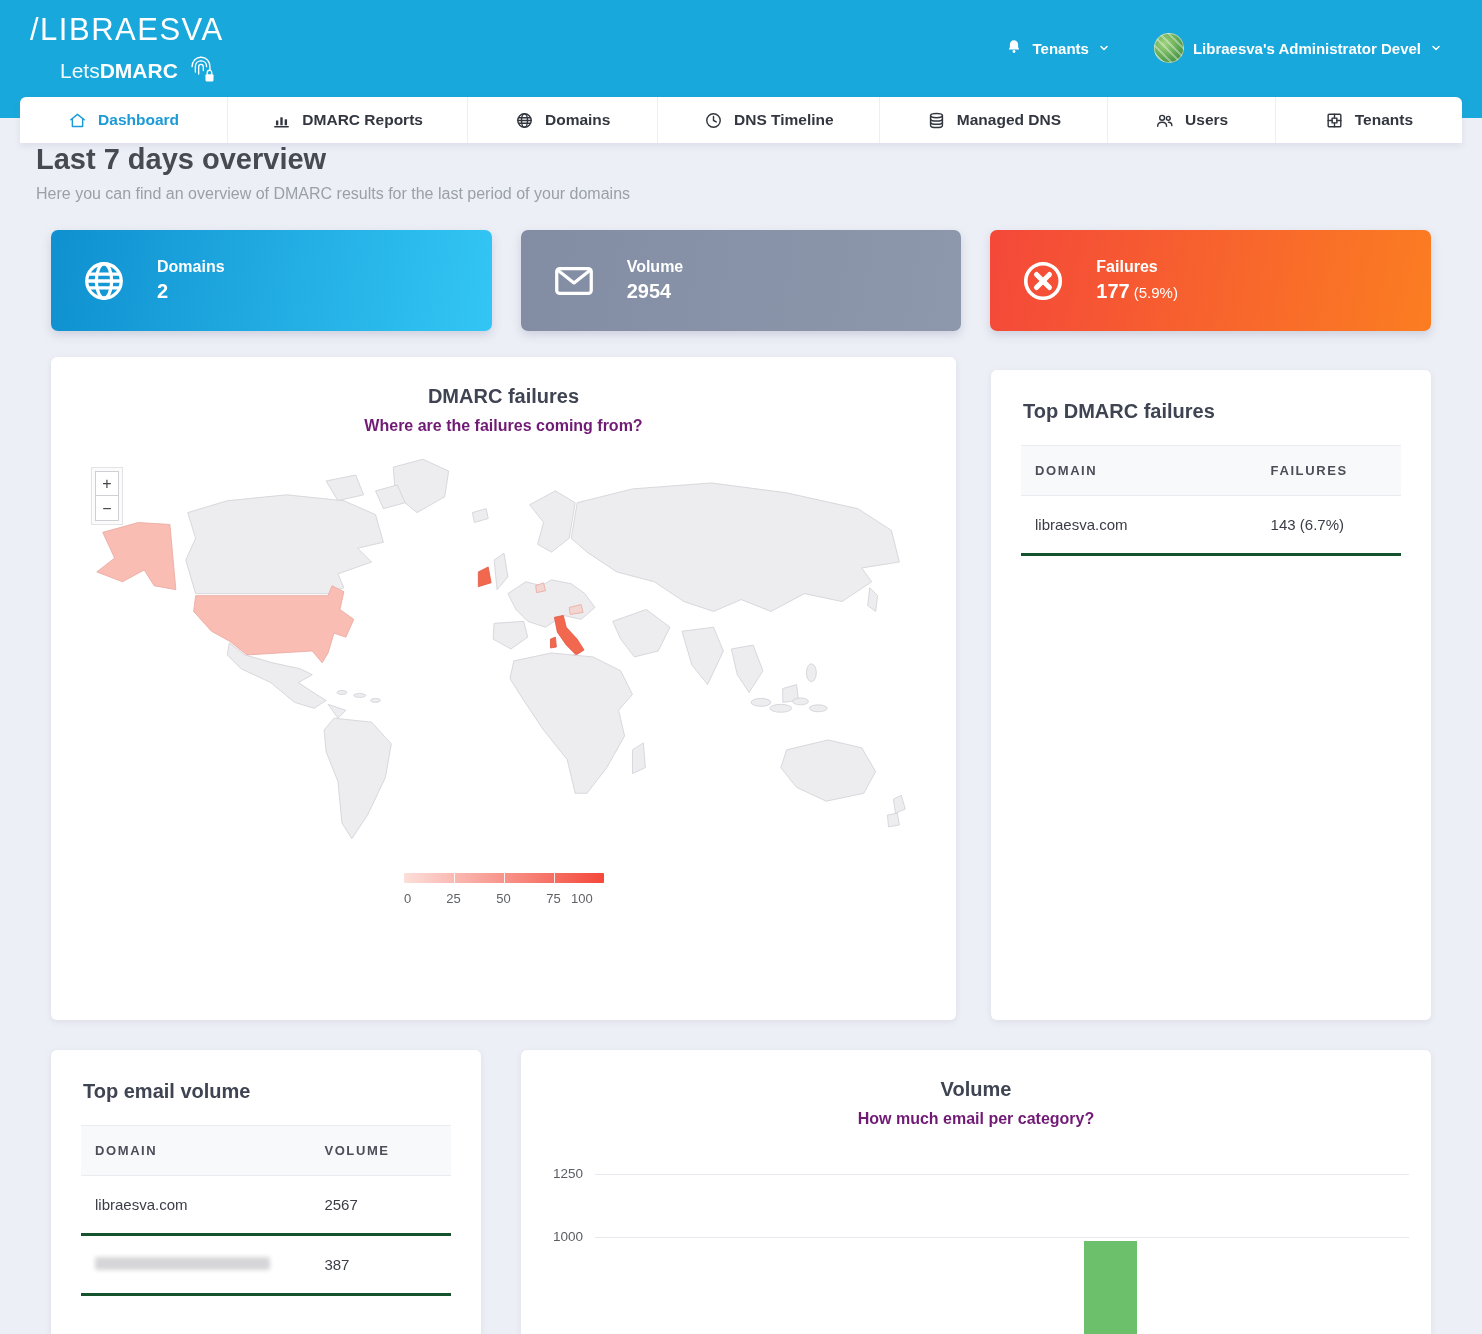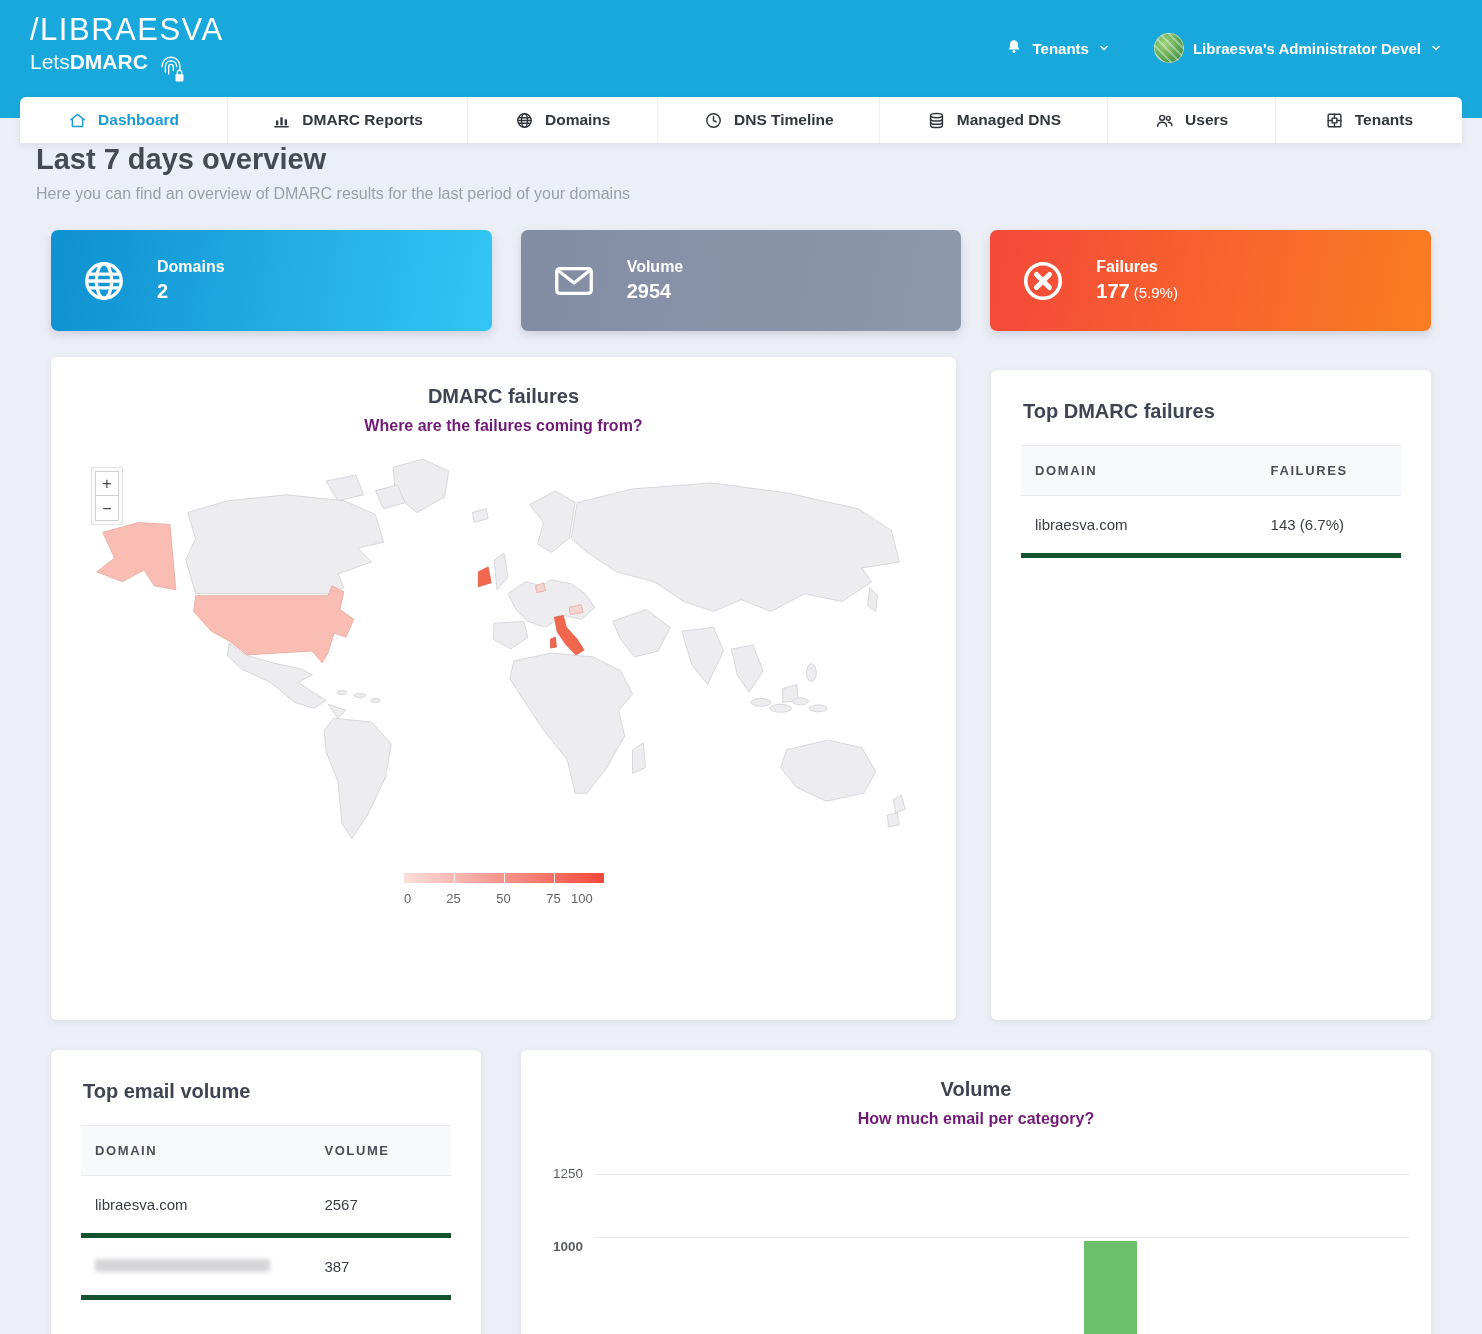--- a/index.html
+++ b/index.html
@@ -3,21 +3,21 @@
 <meta charset="utf-8">
 <style>
   * { margin:0; padding:0; box-sizing:border-box; }
   html,body { width:1482px; height:1334px; overflow:hidden;
     font-family:"Liberation Sans", sans-serif; background:#edeff6; }
 
   
   .header { position:relative; height:118px; background:#18a8db; z-index:1; }
   .logo-block { position:absolute; left:30px; top:12px; color:#fff; }
   .logo-main { font-size:31px; letter-spacing:1.5px; font-weight:400; }
-  .logo-sub { margin-top:2px; font-size:21px; display:flex; gap:6px; }
+  .logo-sub { margin-left:30px; margin-top:2px; font-size:21px; display:flex; align-items:center; gap:6px; }
   .logo-sub .lt { font-weight:300; opacity:.95; }
   .logo-sub .bd { font-weight:700; }
   .header-right { position:absolute; right:40px; top:0; height:96px; display:flex; align-items:center; gap:44px; color:#fff; }
   .alerts, .usermenu { display:flex; align-items:center; gap:9px; cursor:pointer; }
   .alerts span, .usermenu span { font-size:15px; font-weight:700; }
   .avatar { width:30px; height:30px; border-radius:50%;
     background: radial-gradient(circle at 35% 35%, #9fd37c, #57a14e 60%, #3d7c3a);
     box-shadow: inset 0 0 0 1px rgba(255,255,255,.5); position:relative; overflow:hidden; }
   .avatar:after { content:""; position:absolute; inset:0;
     background: repeating-linear-gradient(45deg, rgba(255,255,255,.35) 0 2px, transparent 2px 6px); }
@@ -69,32 +69,32 @@
   .legend-ticks { position:relative; height:18px; margin-top:8px; font-size:13px; color:#5f6165; }
   .legend-ticks span { position:absolute; transform:translateX(-50%); }
   .lt0{left:4px; transform:none;} .lt1{left:25%;} .lt2{left:50%;} .lt3{left:75%;} .lt4{left:auto; right:0; transform:none;}
 
   .failures-card { height:650px; margin-top:13px; }
   .card-title-l { padding:30px 32px 22px; font-size:20px; font-weight:600; color:#3f4452; }
   table.dtable { width:calc(100% - 60px); margin:0 auto; border-collapse:collapse; }
   .dtable th { background:#f8f9fb; border-top:1px solid #eaecf1; border-bottom:1px solid #eaecf1;
     font-size:13px; font-weight:600; letter-spacing:1.6px; color:#4b4e58; text-align:left;
     padding:17px 14px; }
-  .dtable td { padding:20px 14px; font-size:15px; color:#3a3d46; border-bottom:5px solid #14532d; }
+  .dtable td { padding:20px 14px; font-size:15px; color:#3a3d46; border-bottom:3px solid #14532d; }
   .dtable .c1 { width:62%; }
   .redacted { display:inline-block; height:13px; border-radius:2px; background:#d6d6d8; filter:blur(2px); }
   .rw150{width:150px;} .rw175{width:175px;}
 
   .bottom-row { margin:30px 15px 0; display:grid; grid-template-columns:430px 910px; gap:40px; align-items:start; }
   .tvol-card { height:400px; }
   .vchart-card { height:400px; position:relative; overflow:hidden; }
   .vgrid { position:absolute; left:74px; right:22px; height:1px; background:#e8e9ee; }
   .g1 { top:124px; } .g2 { top:187px; }
   .ylab { position:absolute; left:4px; width:58px; text-align:right; font-size:13.5px; color:#5a5d63; }
-  .y1 { top:116px; } .y2 { top:189px;font-weight:bold; }
+  .y1 { top:116px; } .y2 { top:179px; }
   .vbar { position:absolute; left:563px; width:53px; bottom:0; background:#6cc06b; }
 
   svg.ic-s { stroke:currentColor; fill:none; stroke-width:1.8; stroke-linecap:round; stroke-linejoin:round; }
   svg.ic-w { stroke:#fff; fill:none; stroke-linecap:round; stroke-linejoin:round; }
 </style>
 </head>
 <body>
 
 <div class="header">
   <div class="logo-block">

